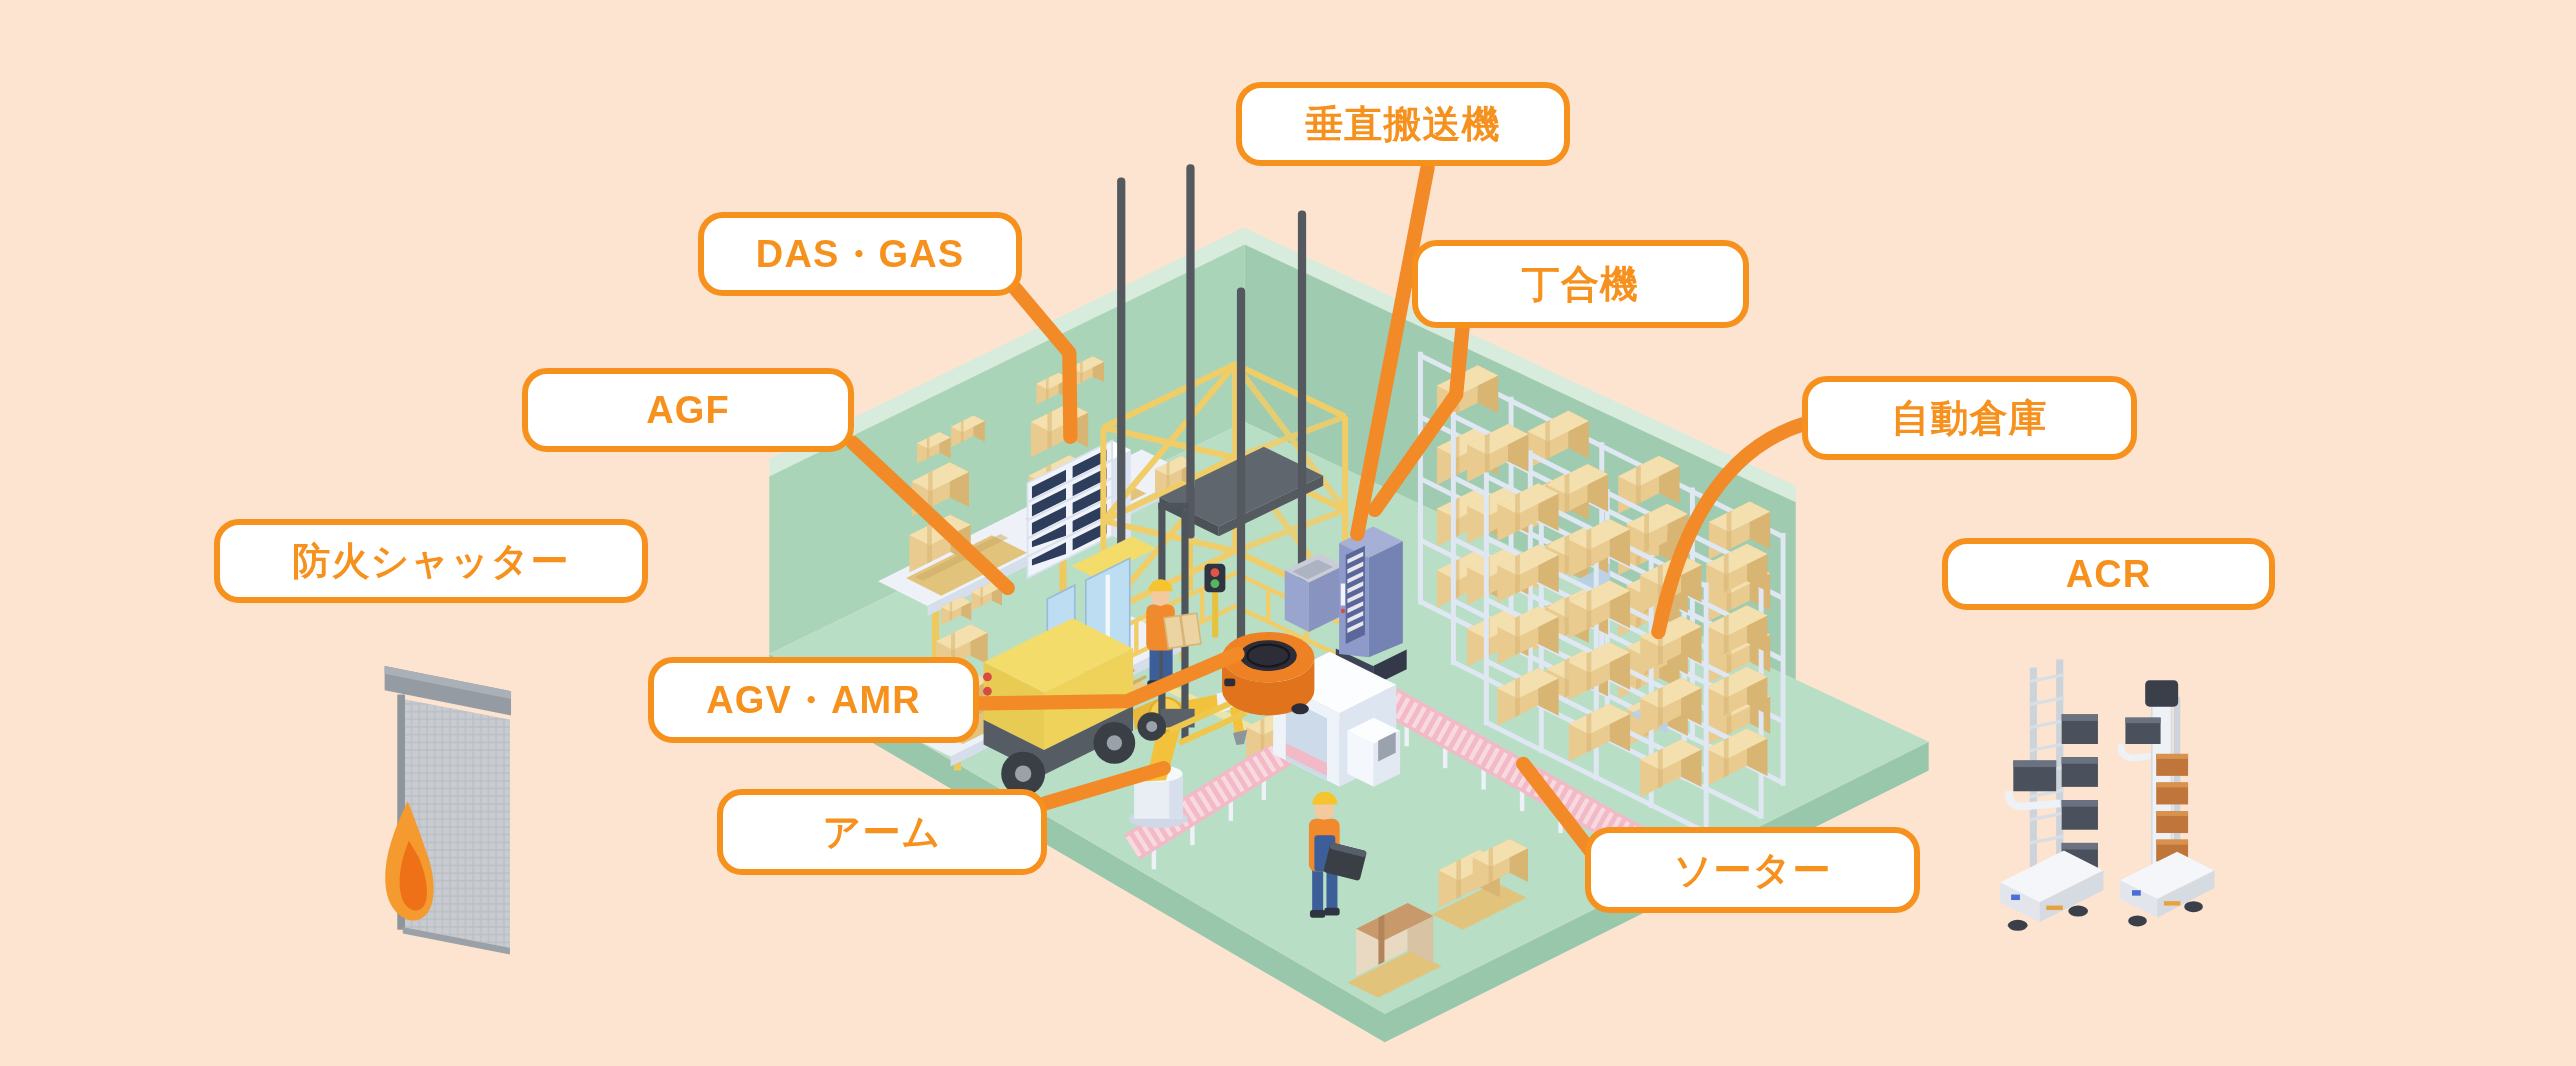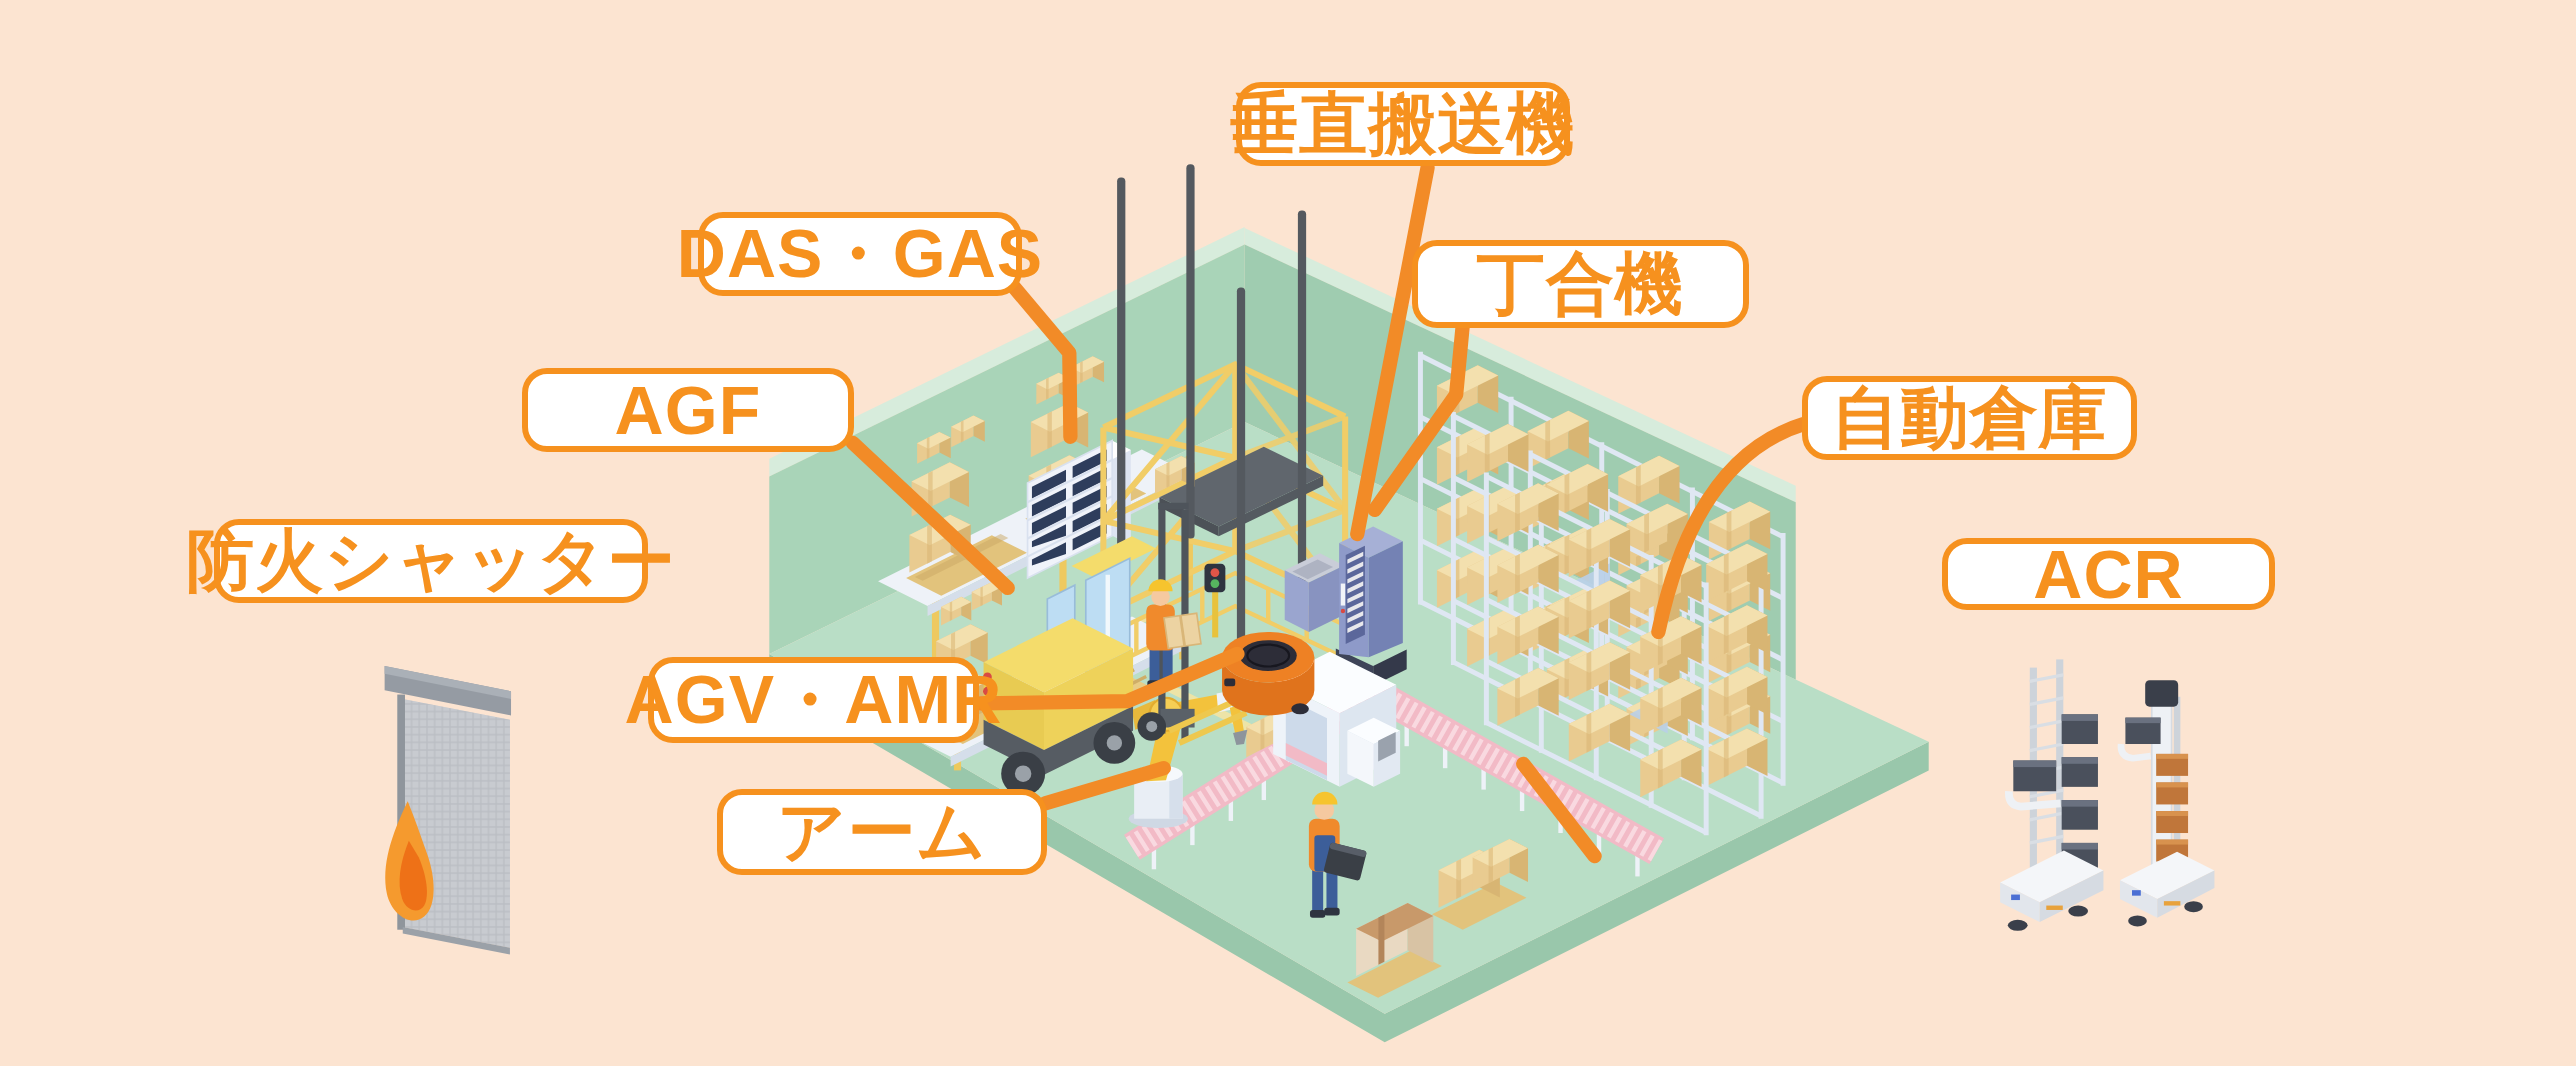--- a/index.html
+++ b/index.html
@@ -16,21 +16,21 @@
   svg.scene{position:absolute;left:0;top:0;display:block;}
   .conn{stroke:var(--connector-orange,#f28b27);stroke-width:26;fill:none;
         stroke-linecap:round;stroke-linejoin:round;}
   .callout{
     position:absolute;box-sizing:border-box;
     background:var(--label-background,#ffffff);
     border:6px solid var(--accent-orange,#f6911e);
     border-radius:25px;
     display:flex;align-items:center;justify-content:center;
     color:var(--accent-orange,#f6911e);
-    font-weight:bold;font-size:68px;letter-spacing:1.1px;white-space:nowrap;
+    font-weight:bold;font-size:38px;letter-spacing:1.1px;white-space:nowrap;
   }
 </style>
 </head>
 <body>
 
 <div class="stage">
 
 <svg class="scene" width="2576" height="1066" viewBox="0 0 4688 1940">
   <defs>
     <g id="ibox">
@@ -419,15 +419,16 @@
 
 <div class="callout" style="left:1236px;top:82px;width:334px;height:84px;">垂直搬送機</div>
 <div class="callout" style="left:698px;top:212px;width:324px;height:84px;">DAS・GAS</div>
 <div class="callout" style="left:1412px;top:240px;width:337px;height:88px;">丁合機</div>
 <div class="callout" style="left:522px;top:368px;width:332px;height:84px;">AGF</div>
 <div class="callout" style="left:1802px;top:376px;width:335px;height:84px;">自動倉庫</div>
 <div class="callout" style="left:214px;top:519px;width:434px;height:84px;">防火シャッター</div>
 <div class="callout" style="left:1942px;top:538px;width:333px;height:72px;">ACR</div>
 <div class="callout" style="left:648px;top:657px;width:331px;height:86px;">AGV・AMR</div>
 <div class="callout" style="left:717px;top:789px;width:330px;height:86px;">アーム</div>
+<div class="callout" style="left:1585px;top:827px;width:335px;height:86px;">ソーター</div>
 
 </div>
 
 
 </body></html>

